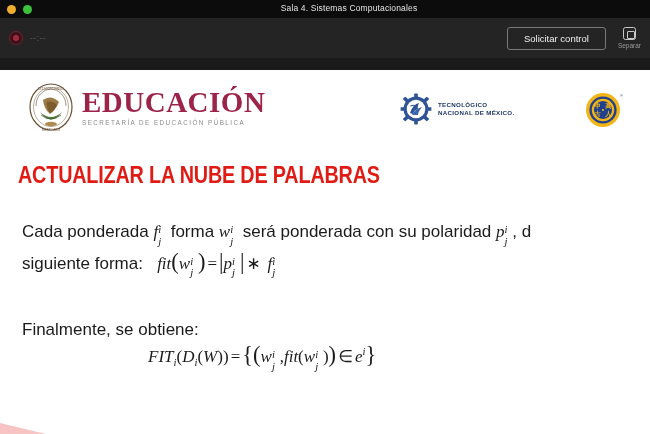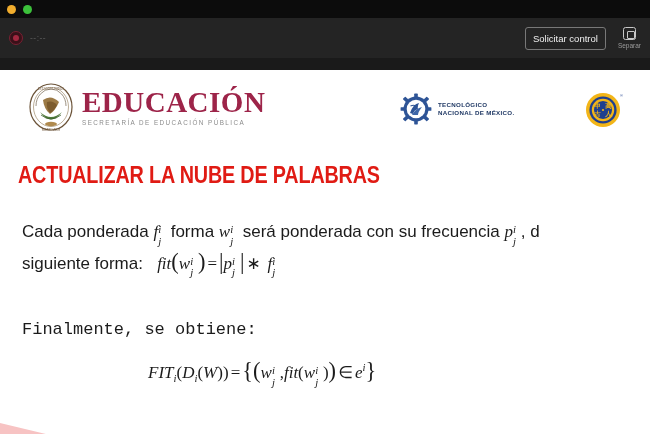--- a/index.html
+++ b/index.html
@@ -96,21 +96,21 @@
     align-items: center;
     gap: 12px;
     padding-right: 9px;
   }
   .btn-control {
     border: 1px solid #787878;
     background: transparent;
     color: #f0f0f0;
     font-size: 9.5px;
     font-family: "Liberation Sans", sans-serif;
-    padding: 5px 7px;
+    padding: 5px 16px;
     border-radius: 3px;
     white-space: nowrap;
     cursor: pointer;
   }
   .detach {
     display: flex;
     flex-direction: column;
     align-items: center;
     gap: 2px;
     cursor: pointer;
@@ -228,26 +228,25 @@
     line-height: 1.62;
     white-space: nowrap;
   }
   .para-2 { margin-top: -2px; }
 
   .finally-line {
     position: absolute;
     left: 22px; top: 250px;
     font-size: 17px;
     color: #1b1b1b;
-    font-family: Liberation Mono, monospace;
   }
 
   .final-formula {
     position: absolute;
-    left: 148px; top: 288px;
+    left: 148px; top: 272px;
     font-size: 17px;
     color: #1b1b1b;
     white-space: nowrap;
     text-align: right;
   }
 
   
   .m { font-family: "Liberation Serif", serif; font-style: italic; }
   .mu { font-family: "Liberation Serif", serif; font-style: normal; }
   sup, sub {
@@ -288,20 +287,21 @@
 </head>
 <body>
 
 <div id="app">
 
   <div class="titlebar">
     <div class="traffic">
       <span class="dot amber"></span>
       <span class="dot green"></span>
     </div>
+    <div class="title-text">Sala 4. Sistemas Computacionales</div>
   </div>
 
   <div class="toolbar">
     <div class="toolbar-left">
       <span class="rec-icon"></span>
       <span class="rec-timer">--:--</span>
     </div>
     <div class="toolbar-right">
       <button class="btn-control">Solicitar control</button>
       <div class="detach">
@@ -379,21 +379,21 @@
             <circle cx="19" cy="20" r="15.3" stroke-dasharray="1.5 1.5"></circle>
           </g>
           <text x="36" y="7" font-size="4" fill="#1f3f8f" font-family="Liberation Sans, sans-serif">®</text>
         </svg>
       </div>
     </div>
 
     <div class="heading">ACTUALIZAR LA NUBE DE PALABRAS</div>
 
     <div class="body-block">
-      <div class="para"><span>Cada ponderada </span><span class="m">f</span><span class="stack"><sup>i</sup><sub>j</sub></span><span> forma </span><span class="m">w</span><span class="stack"><sup>i</sup><sub>j</sub></span><span> será ponderada con su frecuencia </span><span class="m">p</span><span class="stack"><sup>i</sup><sub>j</sub></span><span>, d</span></div>
+      <div class="para"><span>Cada ponderada </span><span class="m">f</span><span class="stack"><sup>i</sup><sub>j</sub></span><span> forma </span><span class="m">w</span><span class="stack"><sup>i</sup><sub>j</sub></span><span> será ponderada con su polaridad </span><span class="m">p</span><span class="stack"><sup>i</sup><sub>j</sub></span><span>, d</span></div>
 
       <div class="para para-2"><span>siguiente forma:</span>&nbsp;&nbsp;&nbsp;<span class="m">fit</span><span class="big">(</span><span class="m">w</span><span class="stack"><sup>i</sup><sub>j</sub></span><span class="big">)</span><span class="op">=</span><span class="big">|</span><span class="m">p</span><span class="stack"><sup>i</sup><sub>j</sub></span><span class="big">|</span><span class="op">∗</span>&nbsp;<span class="m">f</span><span class="stack"><sup>i</sup><sub>j</sub></span></div>
     </div>
 
     <div class="finally-line">Finalmente, se obtiene:</div>
 
     <div class="final-formula"><span class="m">FIT</span><sub>i</sub><span class="mu">(</span><span class="m">D</span><sub>i</sub><span class="mu">(</span><span class="m">W</span><span class="mu">)</span><span class="mu">)</span><span class="op">=</span><span class="big">{</span><span class="big">(</span><span class="m">w</span><span class="stack"><sup>i</sup><sub>j</sub></span><span class="mu">,</span><span class="m">fit</span><span class="mu">(</span><span class="m">w</span><span class="stack"><sup>i</sup><sub>j</sub></span><span class="mu">)</span><span class="big">)</span><span class="op">∈</span><span class="m">e</span><sup>i</sup><span class="big">}</span></div>
 
     <div class="pink-corner"></div>
   </div>

